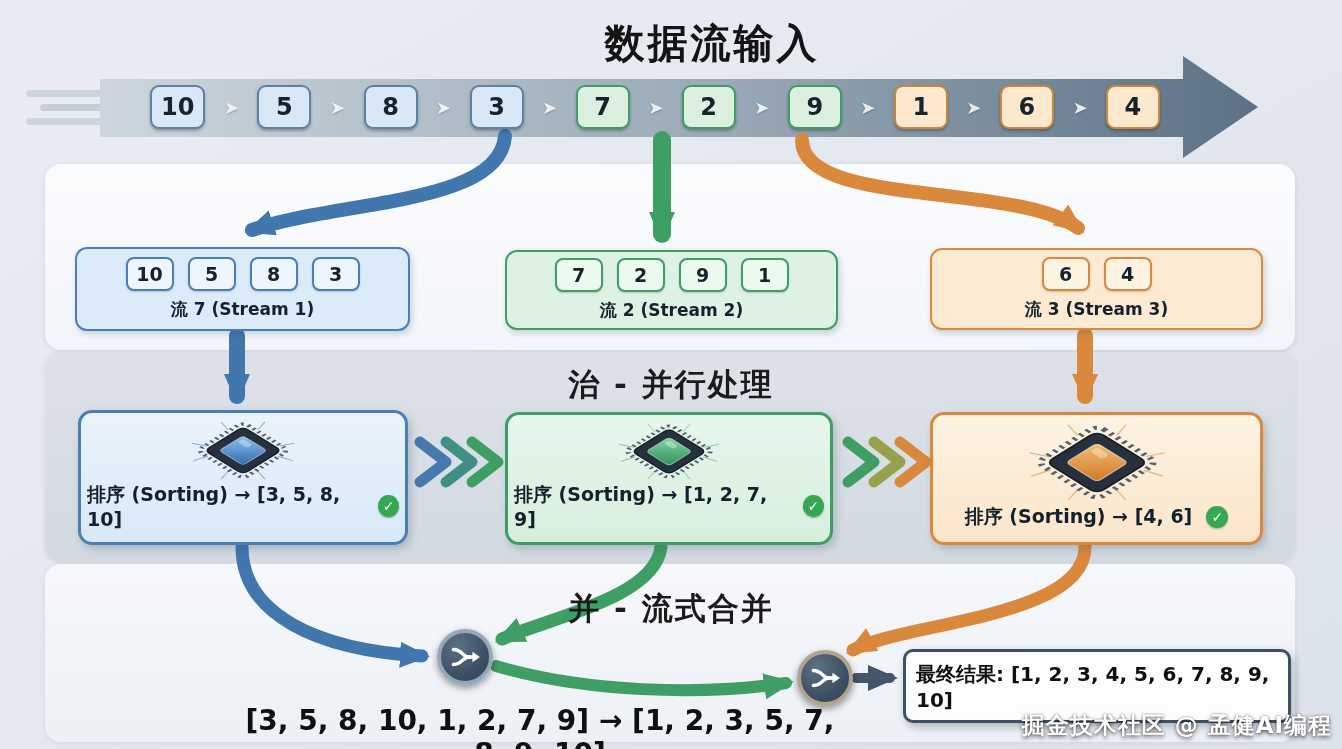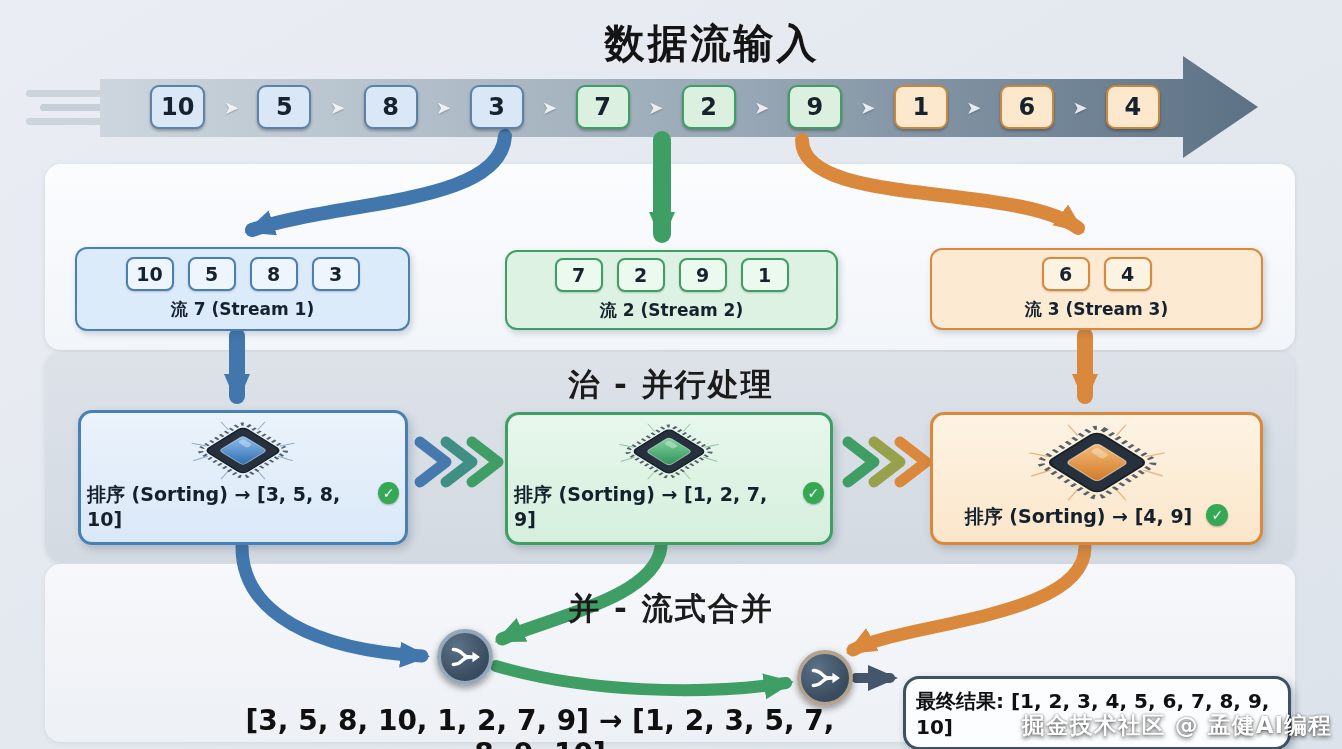--- a/index.html
+++ b/index.html
@@ -53,40 +53,40 @@
   .stream-chip.orange { background:#fdf3e2; border-color:#d9883c; }
   .stream-label { font-size:17px; font-weight:800; color:#15222e; }
 
   
   .proc-box { position:absolute; border:3px solid; border-radius:14px; z-index:3;
               display:flex; flex-direction:column; align-items:center; justify-content:space-between;
               padding:6px 6px 12px; box-shadow:3px 4px 9px rgba(50,70,90,.25); }
   #proc-1 { left:78px;  top:410px; width:330px; height:135px; background:linear-gradient(#ebf3fb,#d9e8f8); border-color:#4a7fb5; }
   #proc-2 { left:505px; top:412px; width:328px; height:133px; background:linear-gradient(#e7f7ec,#d6efdd); border-color:#3f9e63; }
   #proc-3 { left:930px; top:412px; width:333px; height:133px; background:linear-gradient(#fdf3e3,#fbe6ca); border-color:#d9883c; }
-  .proc-label { display:flex; align-items:flex-start; gap:14px; font-size:19px; font-weight:800; color:#14212d; }
+  .proc-label { display:flex; align-items:center; gap:14px; font-size:19px; font-weight:800; color:#14212d; }
   .check { width:22px; height:22px; border-radius:50%; background:#35a854; color:#fff; font-size:14px;
            display:flex; align-items:center; justify-content:center; box-shadow:0 1px 2px rgba(0,0,0,.3); }
 
   
   .merge-node { position:absolute; width:56px; height:56px; border-radius:50%; z-index:3;
                 background:radial-gradient(circle at 34% 28%, #5c7187, #394b5e 70%);
                 border:4px solid #95a8ba; box-shadow:0 3px 7px rgba(0,0,0,.4);
                 display:flex; align-items:center; justify-content:center; }
   #merge-node-1 { left:437px; top:629px; }
   #merge-node-2 { left:797px; top:650px; border-color:#b3a38e; }
 
   .merge-text { position:absolute; left:240px; top:704px; width:600px; text-align:center;
                 font-size:28px; font-weight:800; color:#101010; z-index:3; }
 
   .final-box { position:absolute; left:903px; top:649px; width:388px; height:74px; z-index:3;
-               background:#fcfdfe; border:3.5px solid #3d5064; border-radius:16px;
+               background:#fcfdfe; border:3.5px solid #3d5064; border-radius:10px;
                display:flex; align-items:center; justify-content:center; padding:0 10px;
                font-size:20px; font-weight:800; color:#101010;
-               box-shadow:3px 4px 9px rgba(40,55,70,.32);margin-top:27px; }
+               box-shadow:3px 4px 9px rgba(40,55,70,.32); }
 
   .watermark { position:absolute; right:10px; bottom:8px; z-index:4;
                font-size:23px; font-weight:800; color:#ffffff; letter-spacing:1px;
                text-shadow:0 2px 4px rgba(0,0,0,.6), 0 0 2px rgba(0,0,0,.45); }
 </style>
 </head>
 <body>
 
 <div class="canvas">
 
@@ -280,21 +280,21 @@
           <line x1="20" y1="28" x2="30" y2="39"></line>
       </g>
       <g transform="scale(1,0.62) rotate(45)">
         <rect x="-44" y="-44" width="88" height="88" rx="10" fill="none" stroke="#55616d" stroke-width="7" stroke-dasharray="3.5 6"></rect>
         <rect x="-37" y="-37" width="74" height="74" rx="9" fill="#26313d" stroke="#161e26" stroke-width="2.5"></rect>
         <rect x="-23" y="-23" width="46" height="46" rx="6" fill="url(#gO)" stroke="rgba(255,255,255,0.5)" stroke-width="1.5"></rect>
         <rect x="-18" y="-18" width="18" height="10" rx="4" fill="rgba(255,255,255,0.35)"></rect>
       </g>
     </svg>
     <div class="proc-label">
-      <span>排序 (Sorting) → [4, 9]</span>
+      <span>排序 (Sorting) → [4, 6]</span>
       <span class="check">✓</span>
     </div>
   </div>
 
   <div class="merge-node" id="merge-node-1">
     <svg width="34" height="34" viewBox="-16 -16 32 32">
       <g stroke="#fff" stroke-width="3.2" fill="none" stroke-linecap="round">
         <path d="M-11 -7 C -2 -7 -3 0 4 0"></path>
           <path d="M-11 7 C -2 7 -3 0 4 0"></path>
           <path d="M3 0 L 9 0"></path>

